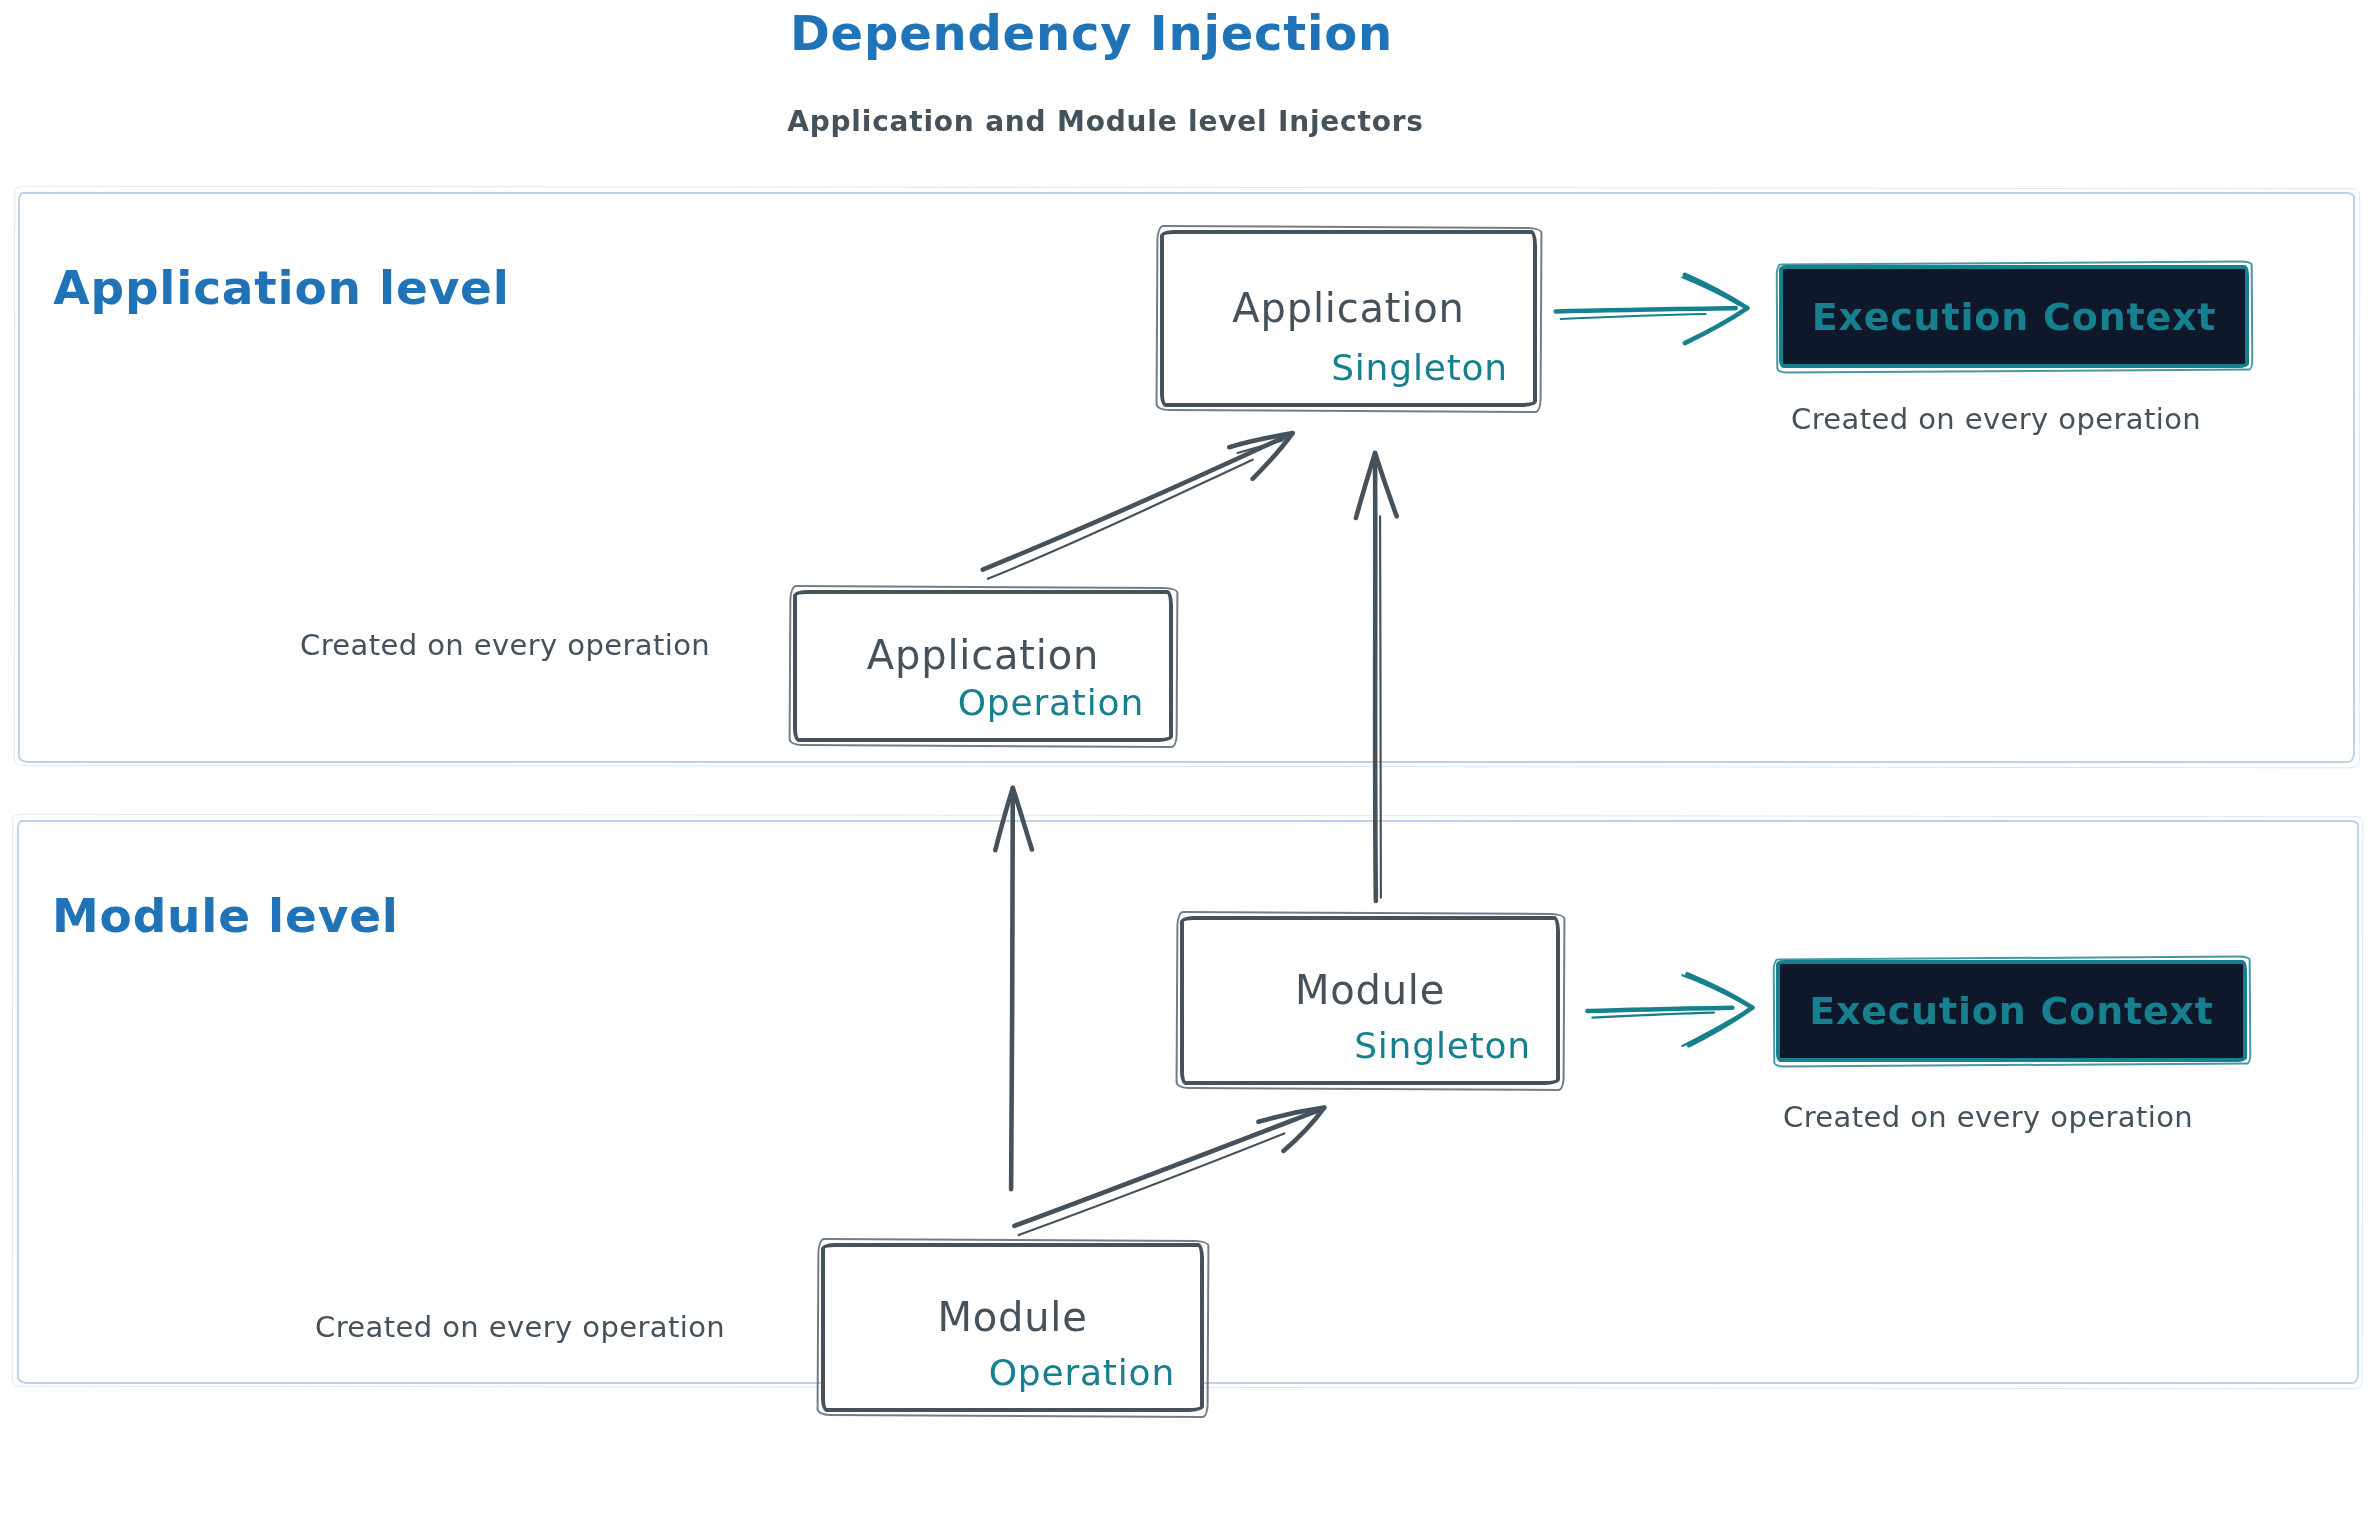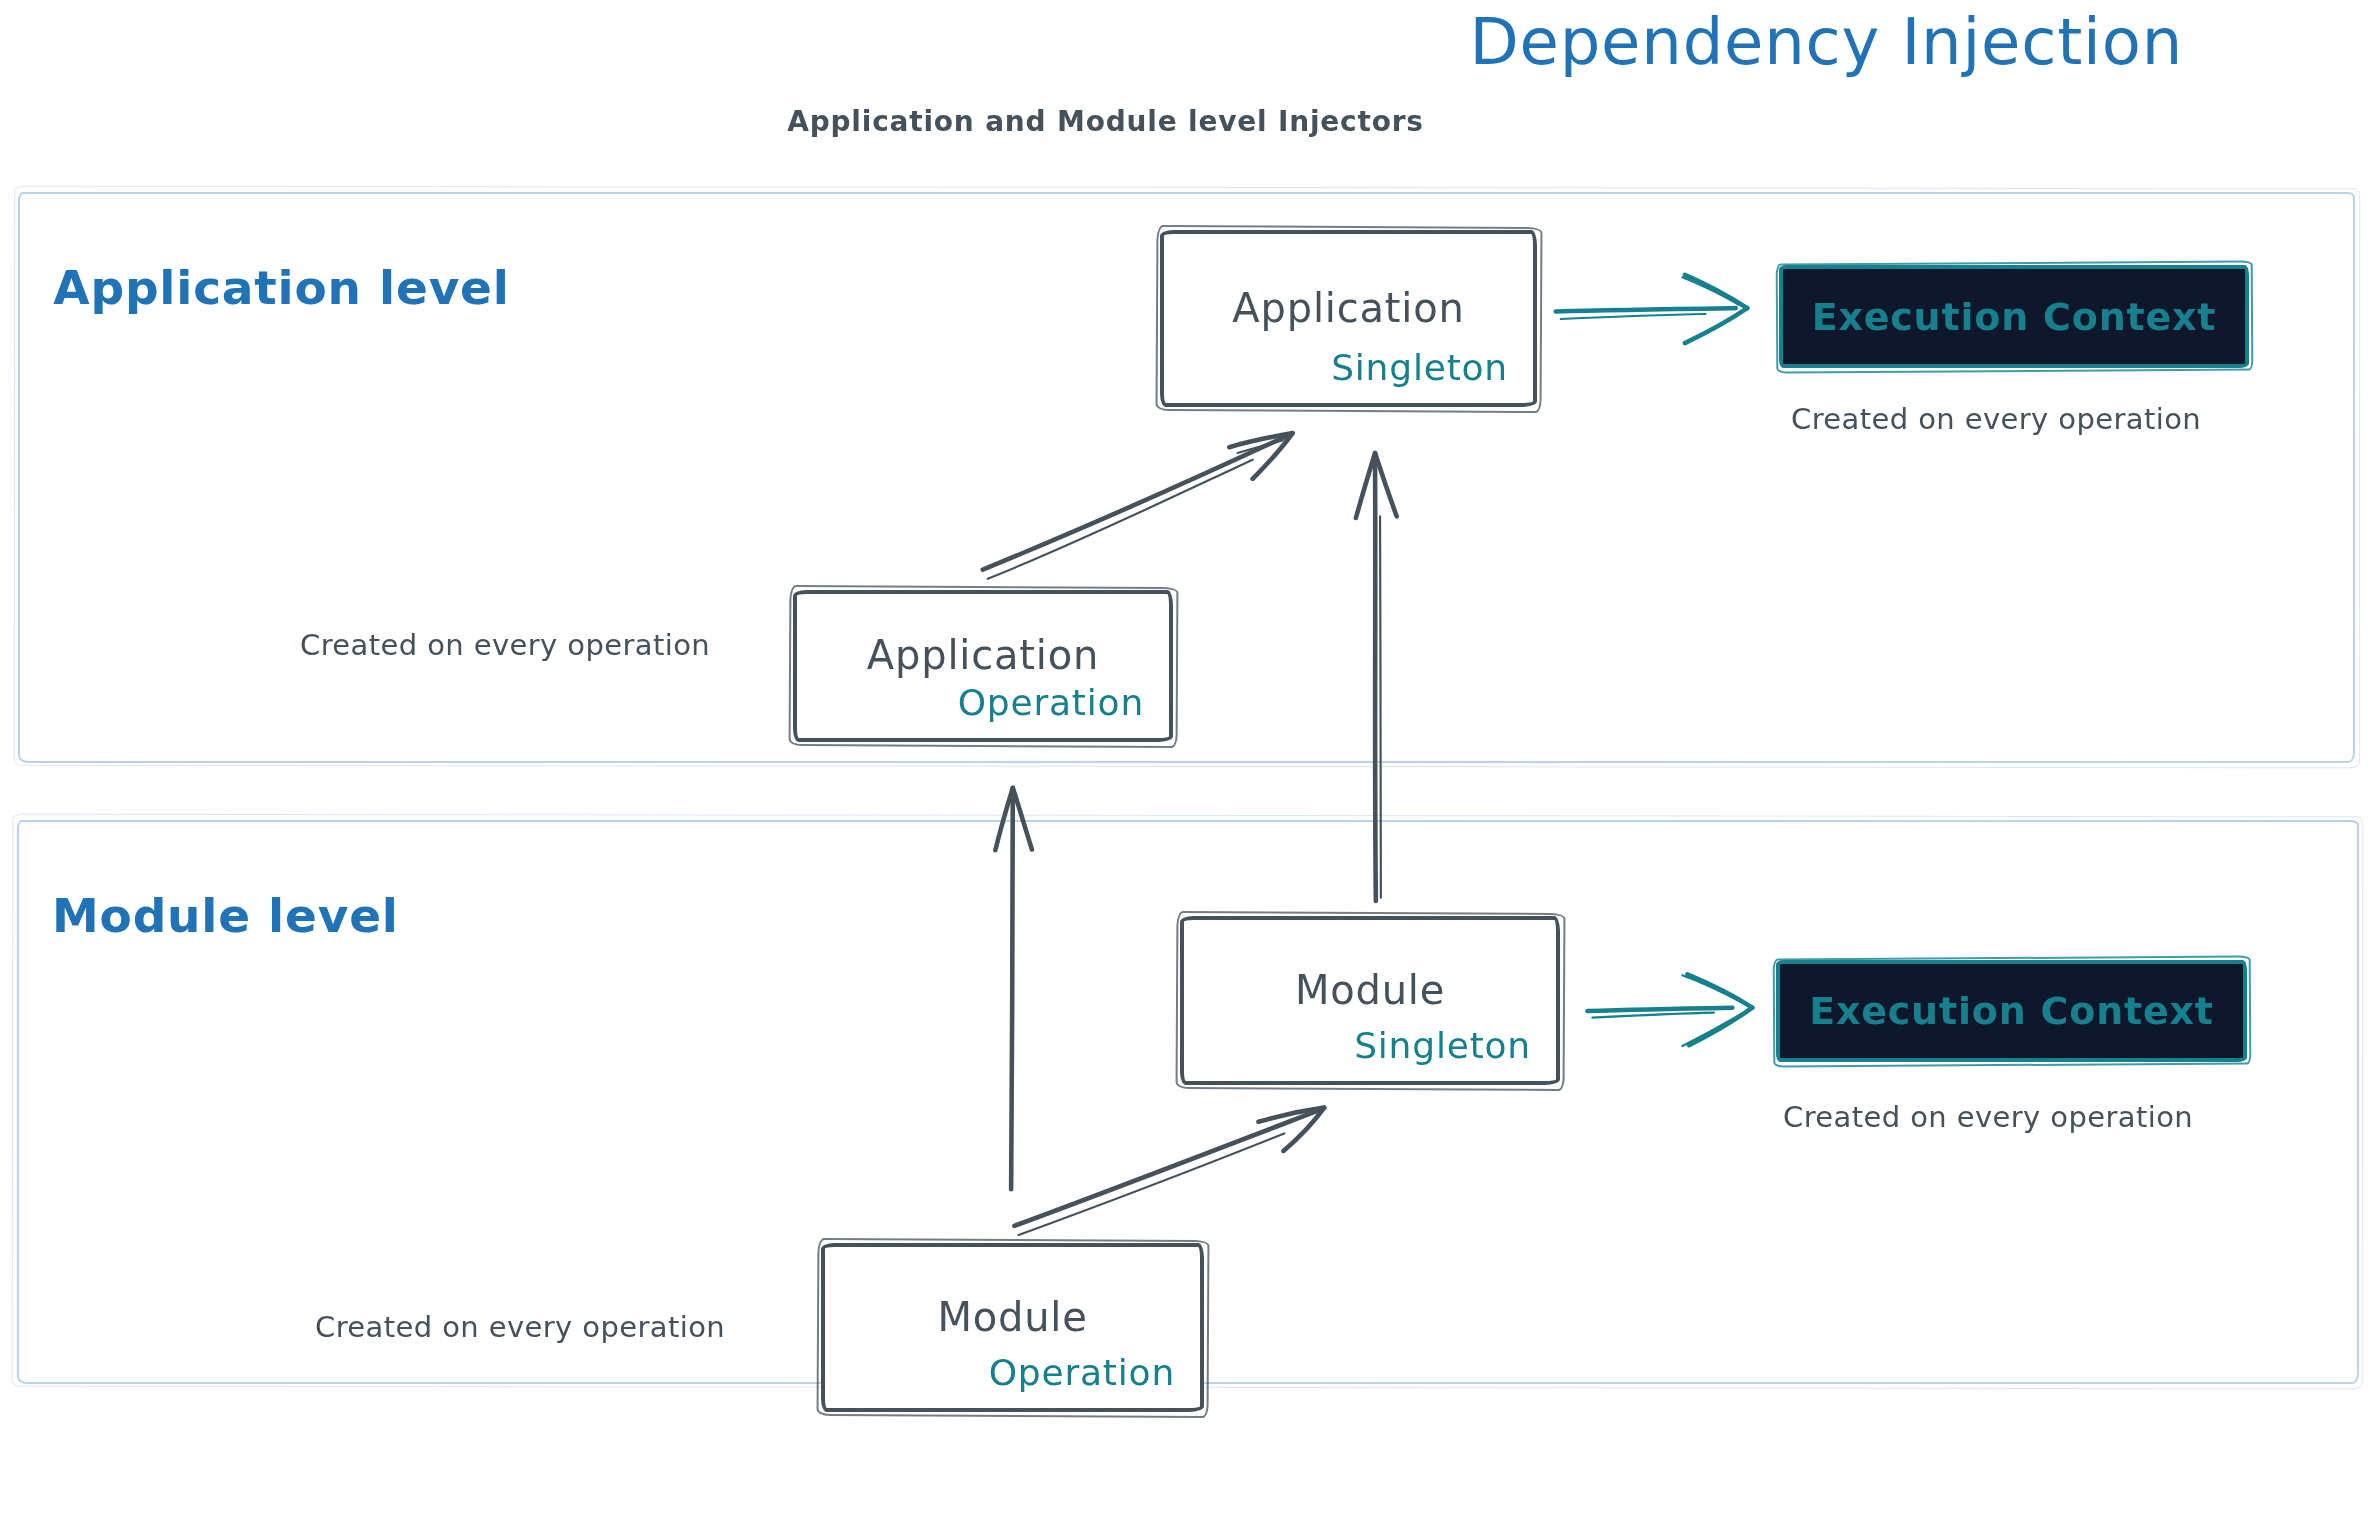--- a/index.html
+++ b/index.html
@@ -16,22 +16,22 @@
     width:2377px;
     height:1534px;
     background:#ffffff;
     overflow:hidden;
     font-family:"DejaVu Sans",sans-serif;
   }
 
   
   .title{
     position:absolute;left:0;top:5px;width:2183px;
-    text-align:right;
-    font-size:64px;font-weight:400;letter-spacing:0.8px;
+    text-align:center;
+    font-size:48px;font-weight:700;letter-spacing:0.8px;
     color:var(--blue);
   }
   .subtitle{
     position:absolute;left:0;top:105px;width:2191px;
     text-align:center;
     font-size:28px;font-weight:600;letter-spacing:0.8px;
     color:var(--dark);
     padding-left:20px;
   }
 

